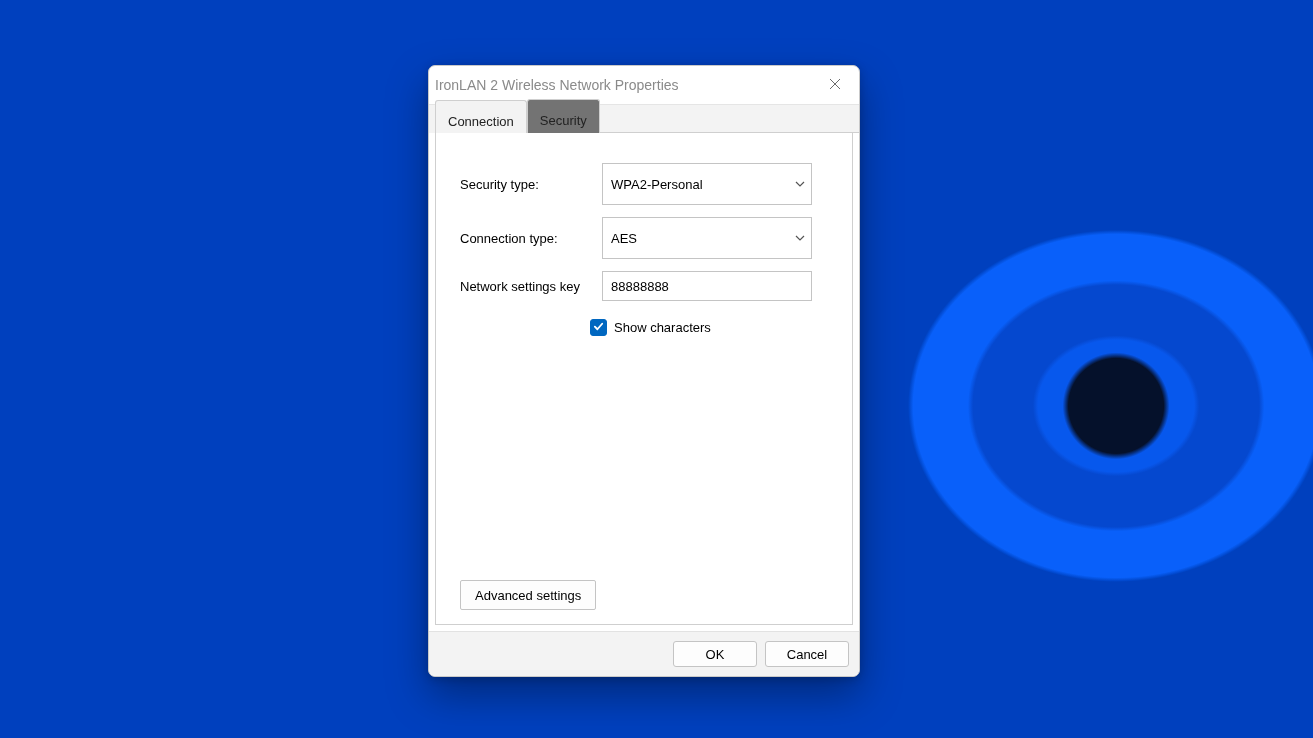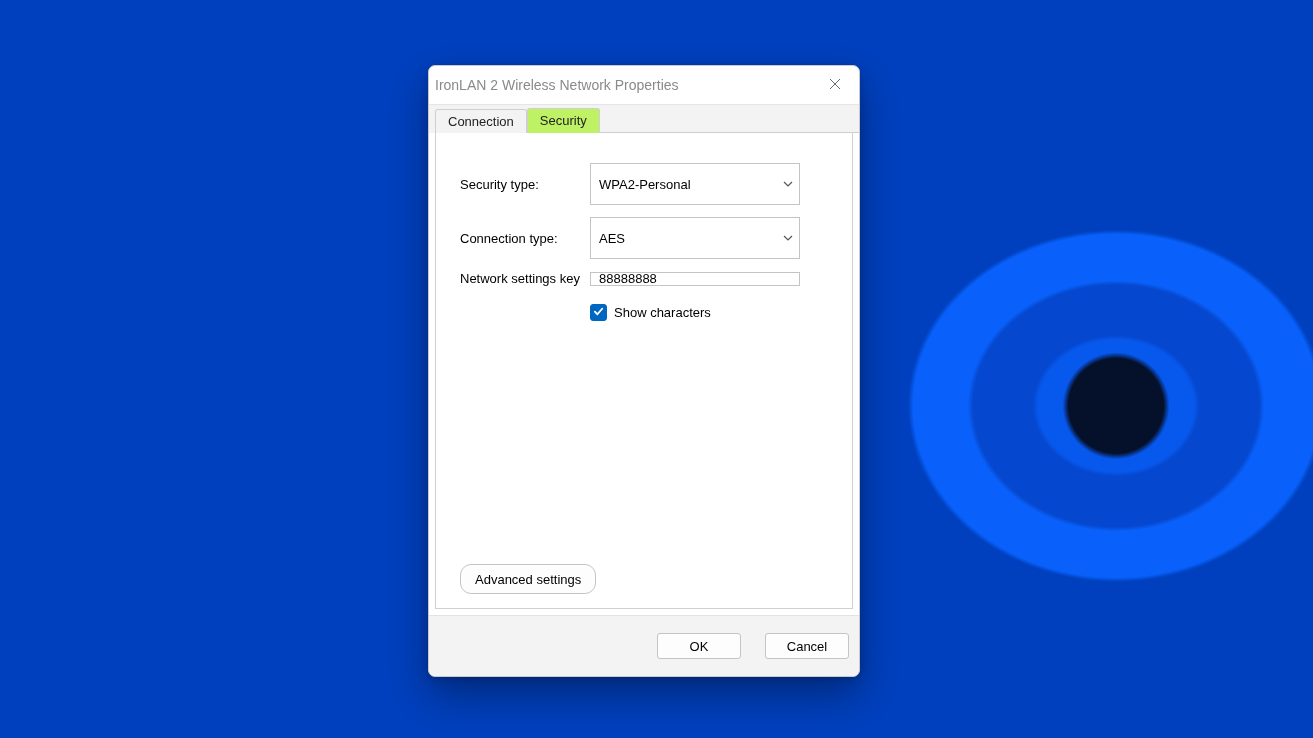--- a/index.html
+++ b/index.html
@@ -35,76 +35,76 @@
     width:28px;height:28px;display:flex;align-items:center;justify-content:center;
     color:#6b6b6b;border-radius:4px;cursor:default;
   }
   .close-btn svg{width:12px;height:12px;}
   
   .tabstrip{
     display:flex;align-items:flex-end;height:28px;padding-left:6px;
     background:#f3f3f3;border-top:1px solid #e5e5e5;
   }
   .tab{
-    padding:4px 12px 5px;font-size:13px;color:#222;
+    padding:13px 12px 5px;font-size:13px;color:#222;
     border:1px solid transparent;border-bottom:none;position:relative;top:1px;
     cursor:default;
   }
   .tab.inactive{
     background:#f3f3f3;border-color:#cfcfcf;border-radius:3px 3px 0 0;
   }
   .tab.active{
-    background:#bef264;border-color:#cfcfcf;border-radius:3px 3px 0 0;
+    background:#737373;border-color:#cfcfcf;border-radius:3px 3px 0 0;
     border-bottom:1px solid #fff;
     margin-top:26px;
   }
   .tabstrip-rest{
     flex:1;border-bottom:1px solid #cfcfcf;height:100%;
   }
   
   .tabbody{
     flex:1;border:1px solid #cfcfcf;border-top:none;margin:0 6px 6px 6px;
     background:#fff;position:relative;padding:30px 24px 14px 24px;
     display:flex;flex-direction:column;
   }
-  .form-row{display:flex;align-items:center;margin-bottom:12px;}
+  .form-row{display:flex;align-items:center;margin-bottom:12px;gap:12px;}
   .form-row label{width:130px;color:#000;}
   .form-row .control{flex:0 0 210px;}
   .combo{
     position:relative;width:210px;height:42px;border:1px solid #c4c4c4;
     background:#fff;display:flex;align-items:center;padding:0 26px 0 8px;
     box-sizing:border-box;font-size:13px;color:#000;
   }
   .combo .chev{
     position:absolute;right:6px;top:50%;transform:translateY(-50%);
     color:#555;pointer-events:none;
   }
   .combo .chev svg{width:10px;height:10px;display:block;}
   .text-input{
-    width:210px;height:14px;border:1px solid #c4c4c4;background:#fff;
+    width:210px;height:30px;border:1px solid #c4c4c4;background:#fff;
     padding:0 8px;box-sizing:border-box;font-size:13px;font-family:inherit;
   }
   .checkbox-row{display:flex;align-items:center;margin-top:6px;margin-left:130px;}
   .checkbox{
     width:17px;height:17px;border-radius:3px;background:#0067c0;
     display:flex;align-items:center;justify-content:center;margin-right:7px;
     border:1px solid #0067c0;box-sizing:border-box;
   }
   .checkbox svg{width:11px;height:11px;color:#fff;}
   .spacer{flex:1;}
   .adv-btn{
     align-self:flex-start;height:30px;padding:0 14px;
-    border:1px solid #c4c4c4;background:#fdfdfd;border-radius:11px;
+    border:1px solid #c4c4c4;background:#fdfdfd;border-radius:2px;
     font-size:13px;font-family:inherit;cursor:default;
   }
   
   .dlg-footer{
     height:44px;background:#f3f3f3;border-top:1px solid #e2e2e2;
     border-radius:0 0 7px 7px;display:flex;align-items:center;
-    justify-content:flex-end;padding:8px 10px;gap:24px;
+    justify-content:flex-end;padding:0 10px;gap:8px;
   }
   .dlg-btn{
     min-width:84px;height:26px;border:1px solid #c4c4c4;background:#fdfdfd;
     border-radius:3px;font-size:13px;font-family:inherit;cursor:default;
   }
 </style>
 </head>
 <body>
 
 <div class="wallpaper"></div>

